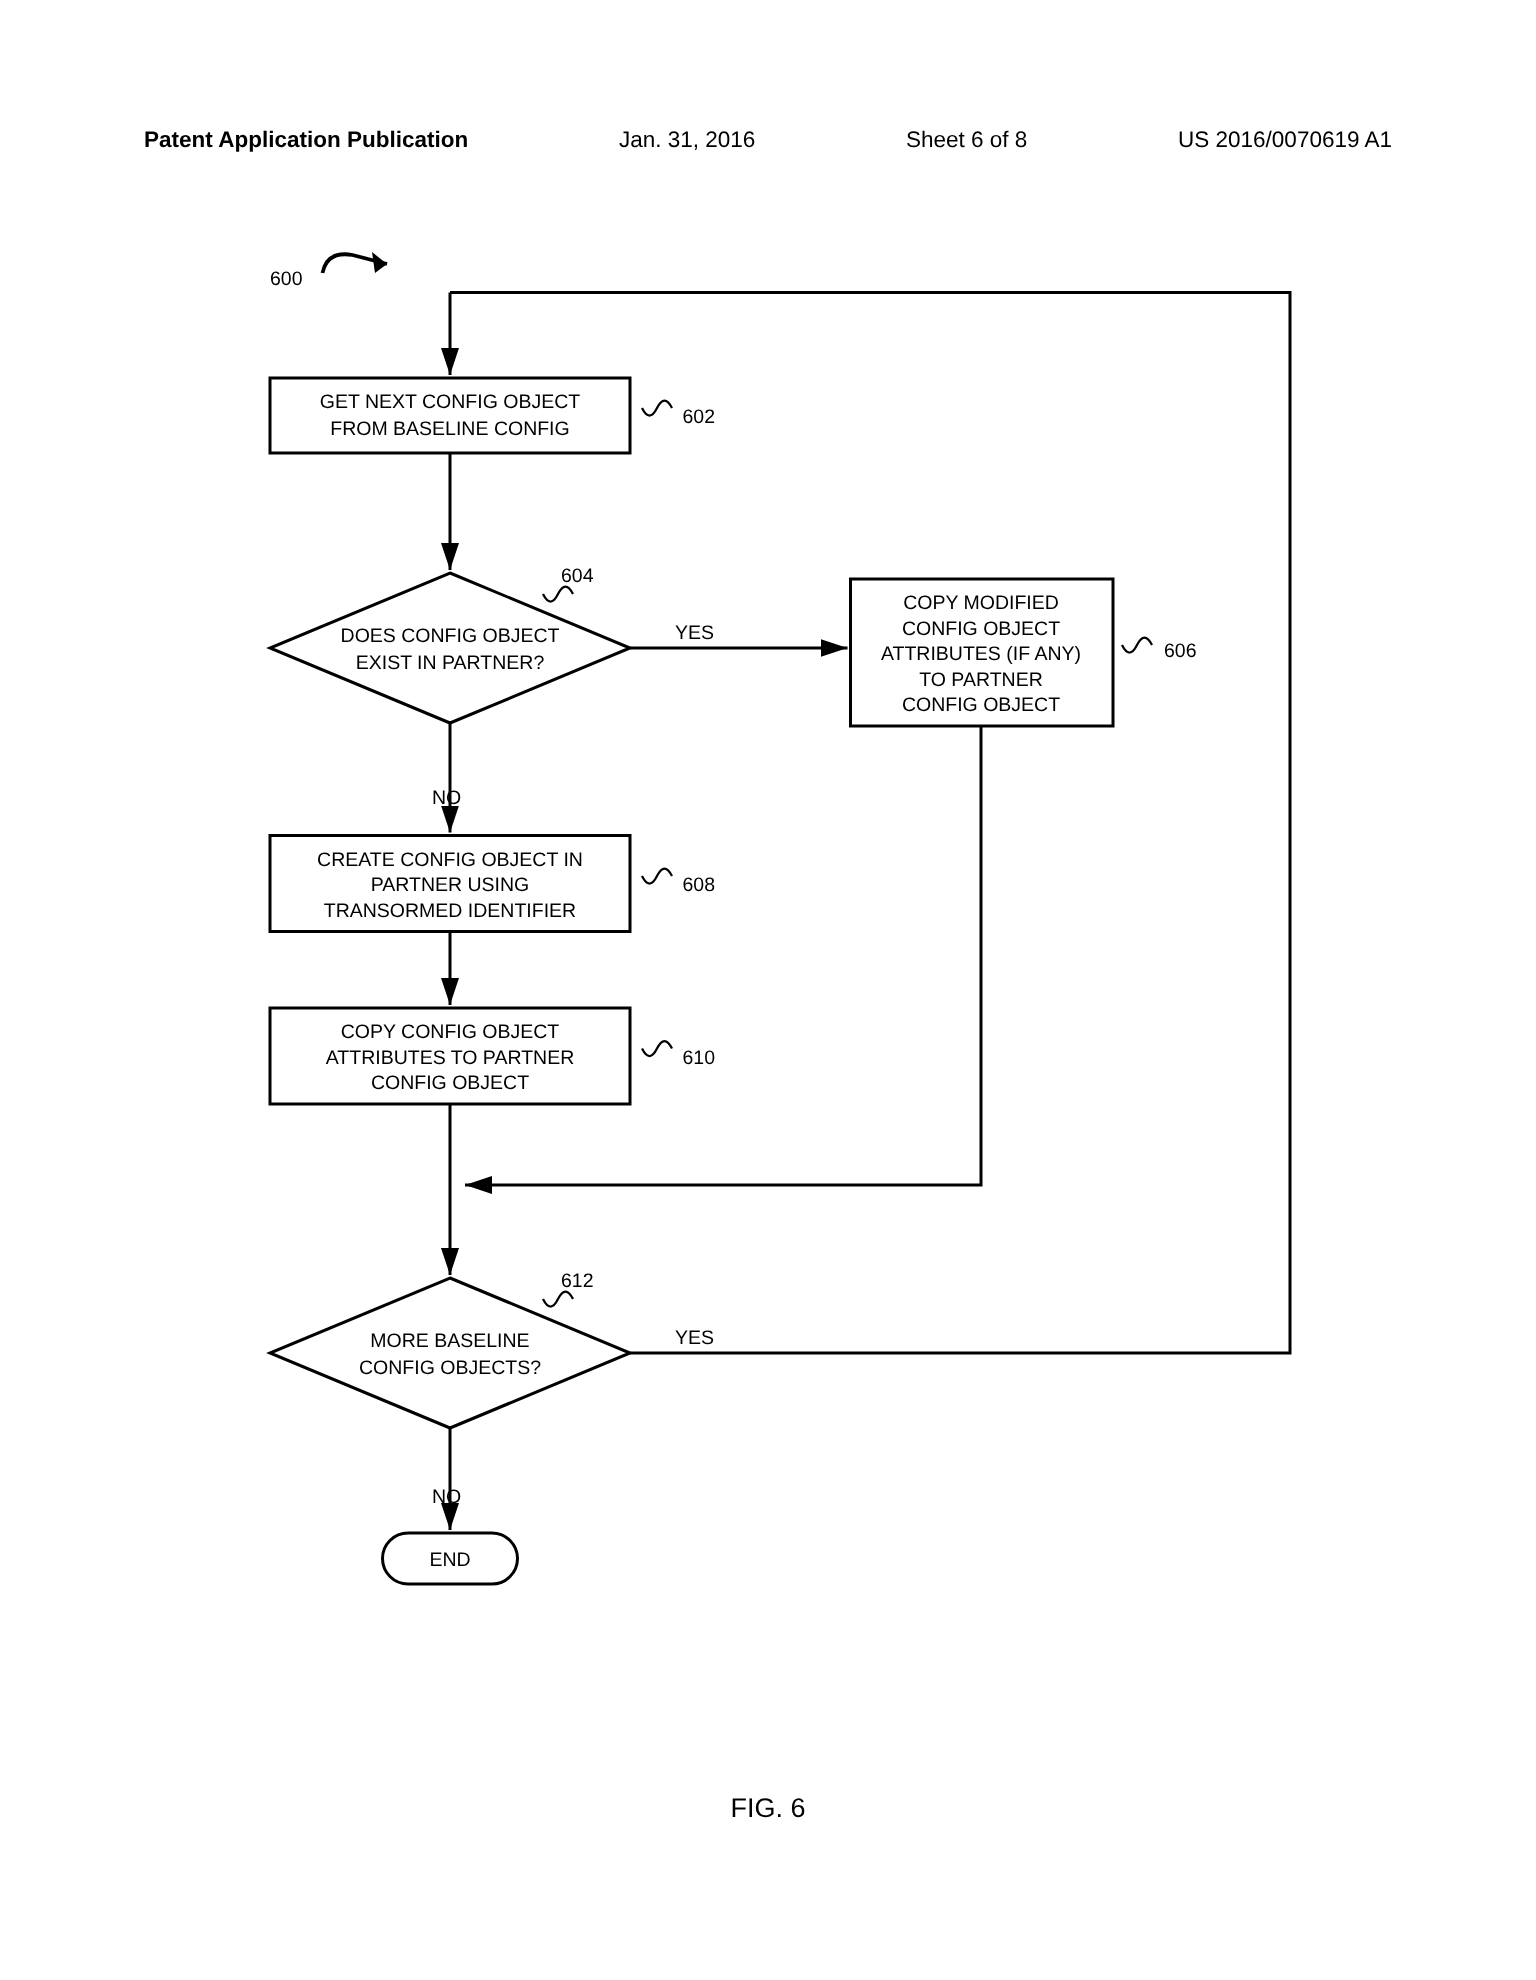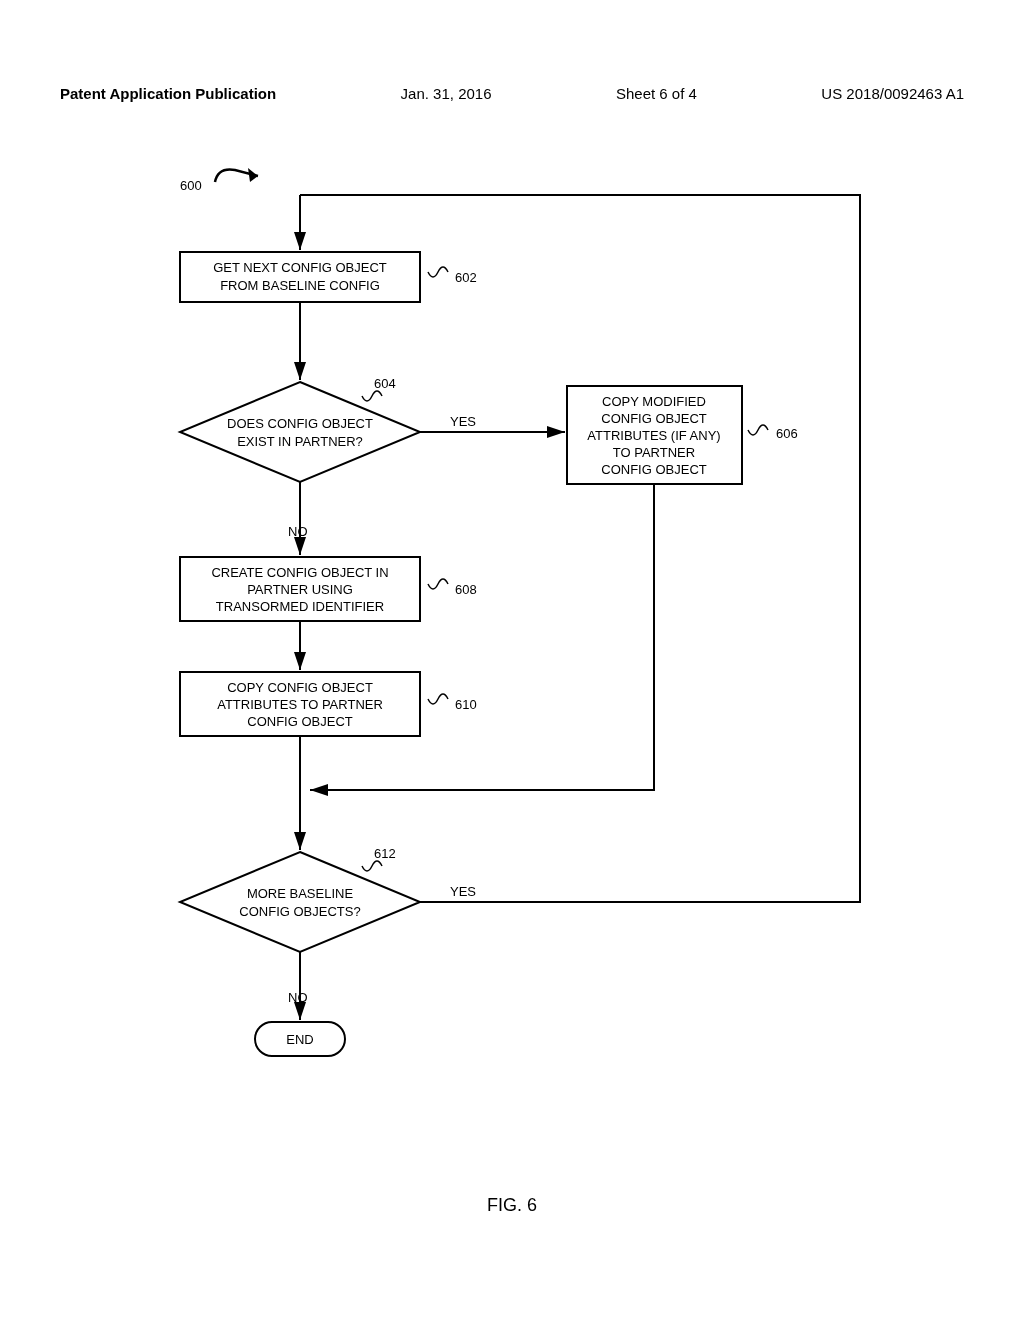--- a/index.html
+++ b/index.html
@@ -9,21 +9,21 @@
     background: #fff;
     width: 1024px;
     height: 1320px;
     position: relative;
   }
   .header {
     position: absolute;
     top: 85px;
     left: 0;
     width: 1024px;
-    padding: 0 60px;
+    padding: 0 96px;
     display: flex;
     justify-content: space-between;
     font-size: 15px;
   }
   .header-left { font-weight: bold; }
   .diagram {
     position: absolute;
     left: 0; top: 0;
     width: 1024px;
     height: 1320px;
@@ -42,22 +42,22 @@
     fill: #000;
   }
   svg .ref { font-size: 13px; }
 </style>
 </head>
 <body>
 
 <div class="header">
   <span class="header-left">Patent Application Publication</span>
   <span>Jan. 31, 2016</span>
-  <span>Sheet 6 of 4</span>
-  <span>US 2018/0092463 A1</span>
+  <span>Sheet 6 of 8</span>
+  <span>US 2016/0070619 A1</span>
 </div>
 
 <svg class="diagram" viewBox="0 0 1024 1320">
   <defs>
     <marker id="arrow" markerWidth="10" markerHeight="10" refX="9" refY="3" orient="auto" markerUnits="strokeWidth">
       <path d="M0,0 L0,6 L9,3 z" fill="#000"></path>
     </marker>
   </defs>
 
   <g>

